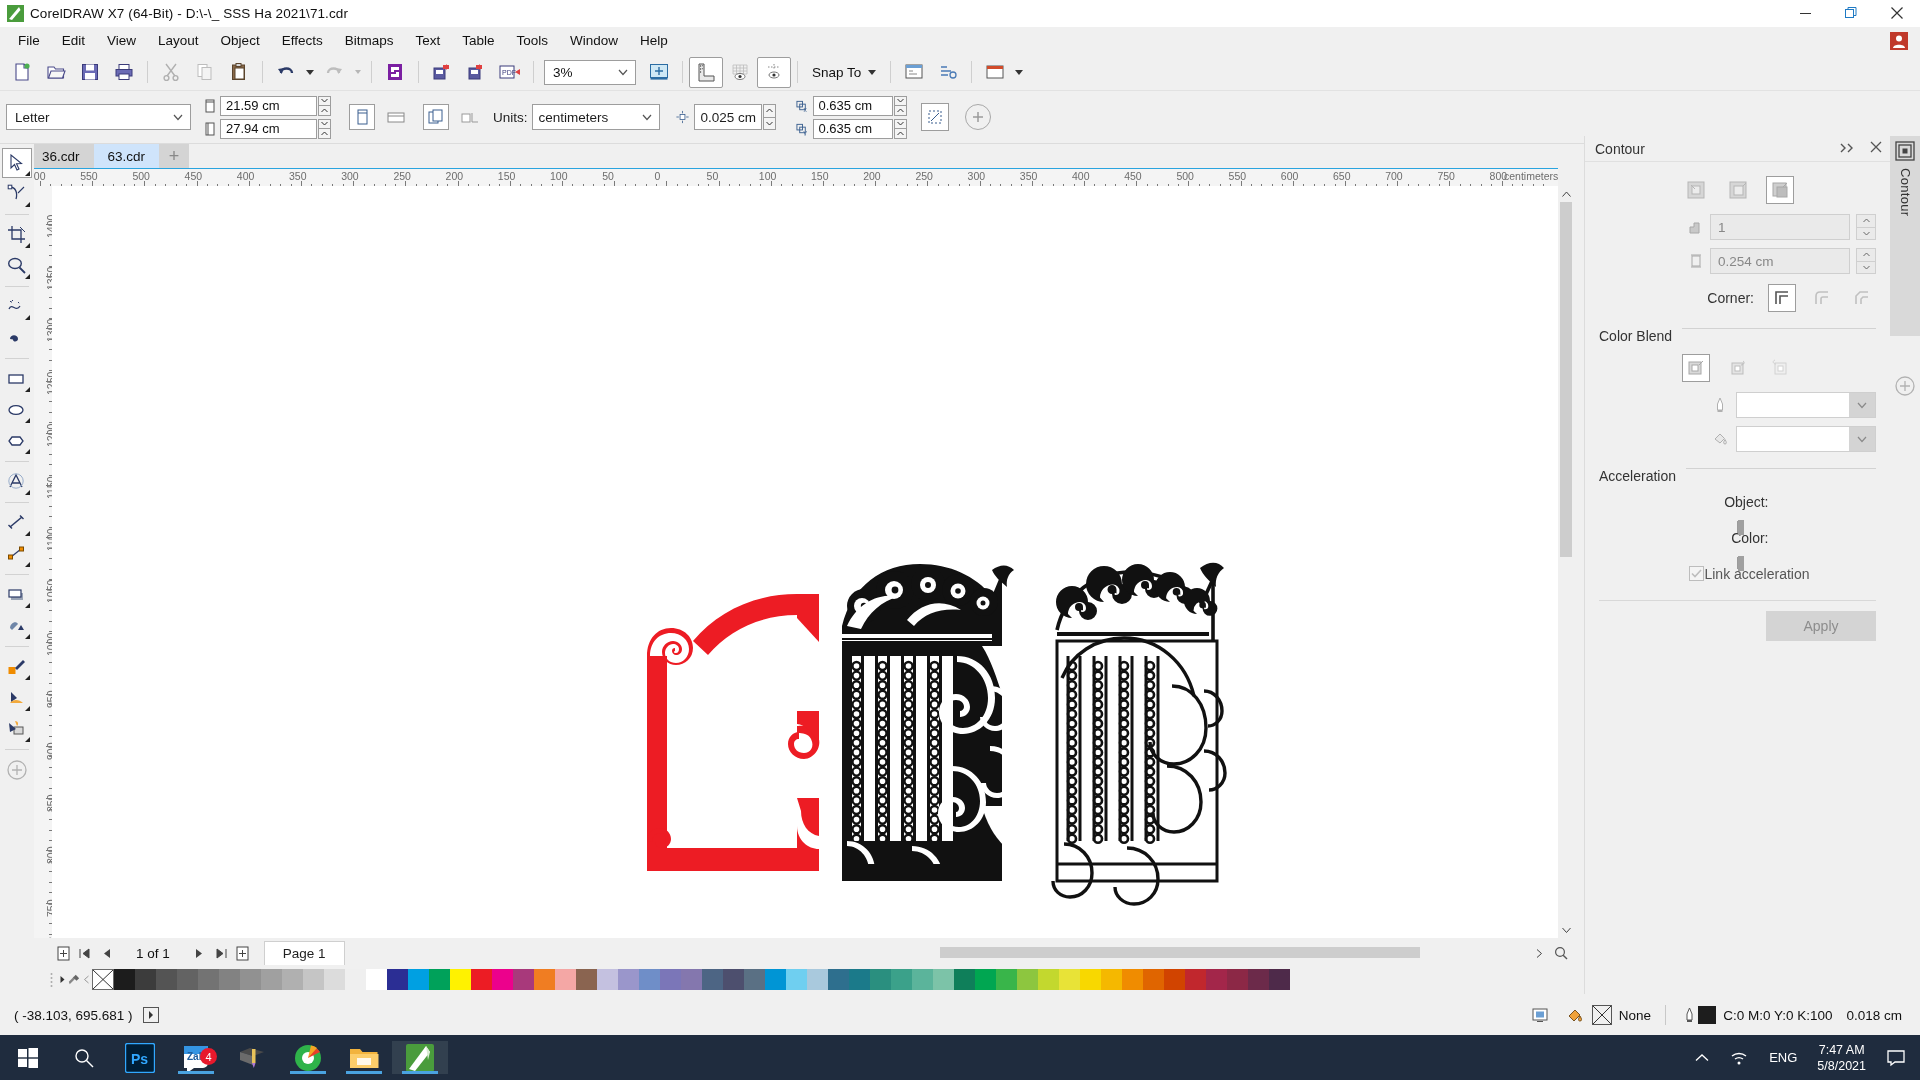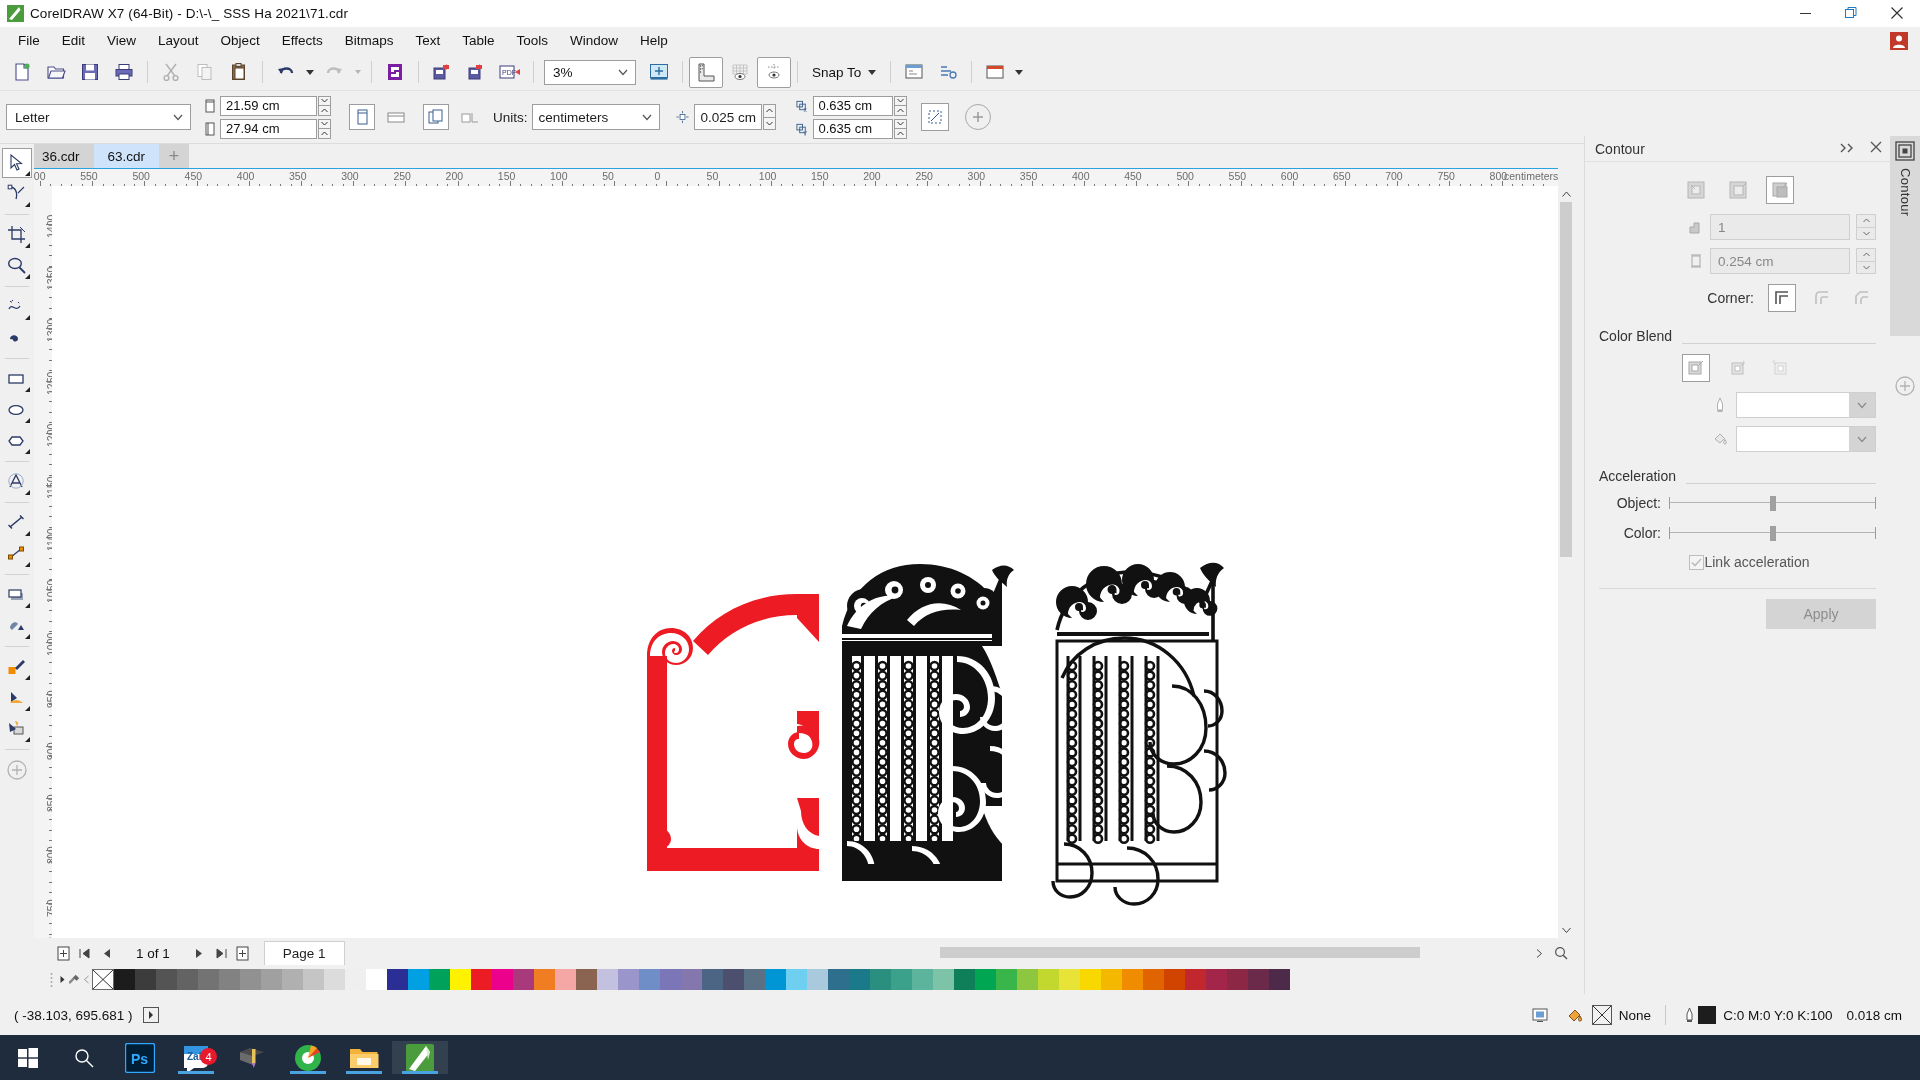--- a/index.html
+++ b/index.html
@@ -246,33 +246,33 @@
   .field-ico{ width:16px;height:16px; display:flex;align-items:center;justify-content:center;}
   .dk-field{
     width:140px;height:26px; background:#eaeaea; border:1px solid #cfcfcf;
     display:flex;align-items:center; padding-left:7px; font-size:13.5px; color:#888;
   }
   .dk-spin{ display:flex;flex-direction:column;width:20px;height:26px;}
   .dk-spin div{flex:1;border:1px solid #cfcfcf;background:#eaeaea;display:flex;align-items:center;justify-content:center;}
   .dk-spin div:first-child{border-bottom:none;}
   .corner-row{ display:flex;align-items:center; justify-content:flex-end; gap:12px; margin:10px 0 14px 0;}
   .corner-lbl{ font-size:14px; color:#333; margin-right:2px;}
-  .section-hd{ display:flex;align-items:flex-end; gap:10px; margin:16px 0 10px 0;}
+  .section-hd{ display:flex;align-items:flex-start; gap:10px; margin:16px 0 10px 0;}
   .section-hd span{ font-size:14px; color:#333; white-space:nowrap;}
   .section-hd .line{ flex:1; height:1px; background:#d2d2d2;}
   .color-row{ display:flex; align-items:center; justify-content:flex-end; gap:8px; margin-bottom:8px;}
   .color-combo{ width:140px;height:26px; background:#fff;border:1px solid #cfcfcf; display:flex;}
   .color-combo .drop{ margin-left:auto; width:26px; background:#d4d4d4; display:flex;align-items:center;justify-content:center;}
-  .slider-row{ display:flex;align-items:center; gap:8px; margin-bottom:12px;}
+  .slider-row{ display:flex;align-items:center; gap:8px; margin-bottom:12px;flex-direction:column;}
   .slider-lbl{ font-size:14px;color:#333; width:62px; text-align:right;}
   .slider{ flex:1; position:relative; height:18px;}
   .slider .track{ position:absolute; top:8px; left:0; right:0; height:1px; background:#b4b4b4;}
   .slider .cap{ position:absolute; top:3px; width:1px;height:12px;background:#9b9b9b;}
   .slider .thumb{ position:absolute; top:2px; left:49%; width:6px;height:15px;background:#a0a0a0;}
-  .chk-row{ display:flex;align-items:flex-end; justify-content:center; gap:0; margin:6px 0 0 24px;}
+  .chk-row{ display:flex;align-items:flex-start; justify-content:center; gap:0; margin:6px 0 0 24px;}
   .chkbox{ width:15px;height:15px;border:1px solid #bdbdbd; background:#f4f4f4;
            display:flex;align-items:center;justify-content:center;}
   .chk-lbl{ font-size:14px;color:#555;}
   .apply-sep{ height:1px; background:#d8d8d8; margin:18px 0 10px 0;}
   .apply-btn{
     width:110px;height:30px; background:#d4d4d4; color:#8d8d8d; font-size:14px;
     display:flex;align-items:center;justify-content:center; margin-left:auto;
   }
   
   .rail{
@@ -1904,15 +1904,41 @@
     </div>
     <div class="tb-item active">
       <svg width="30" height="30" viewBox="0 0 30 30">
         <rect x="1" y="1" width="28" height="28" rx="2" fill="#4a9c3c"></rect>
         <path d="M4 26 L21 3 L25 9 L10 28 Z" fill="#ffffff"></path>
         <path d="M21 3 L25 9 L23 17 Z" fill="#d9ecd3"></path>
       </svg>
       <div class="underline"></div>
     </div>
 
+    <div class="tray">
+      <div class="tray-item">
+        <svg width="14" height="10" viewBox="0 0 14 10">
+          <path d="M1 7.5 L7 2 L13 7.5" fill="none" stroke="#fff" stroke-width="1.3"></path>
+        </svg>
+      </div>
+      <div class="tray-item">
+        <svg width="20" height="16" viewBox="0 0 20 16">
+          <path d="M3 6 A11 11 0 0 1 17 6" fill="none" stroke="#fff" stroke-width="1.4"></path>
+          <path d="M6 9 A7 7 0 0 1 14 9" fill="none" stroke="#fff" stroke-width="1.4"></path>
+          <circle cx="10" cy="13" r="1.5" fill="#fff"></circle>
+        </svg>
+      </div>
+      <div class="tray-item">
+        <span style="font-size:13px">ENG</span>
+      </div>
+      <div class="clock">
+        <div>7:47 AM</div>
+        <div>5/8/2021</div>
+      </div>
+      <div class="tray-item">
+        <svg width="20" height="18" viewBox="0 0 20 18">
+          <path d="M2 2 h16 v11 h-9 l-4 3 v-3 h-3 Z" fill="none" stroke="#fff" stroke-width="1.3"></path>
+        </svg>
+      </div>
+    </div>
   </div>
 
 </div>
 
 </body></html>

